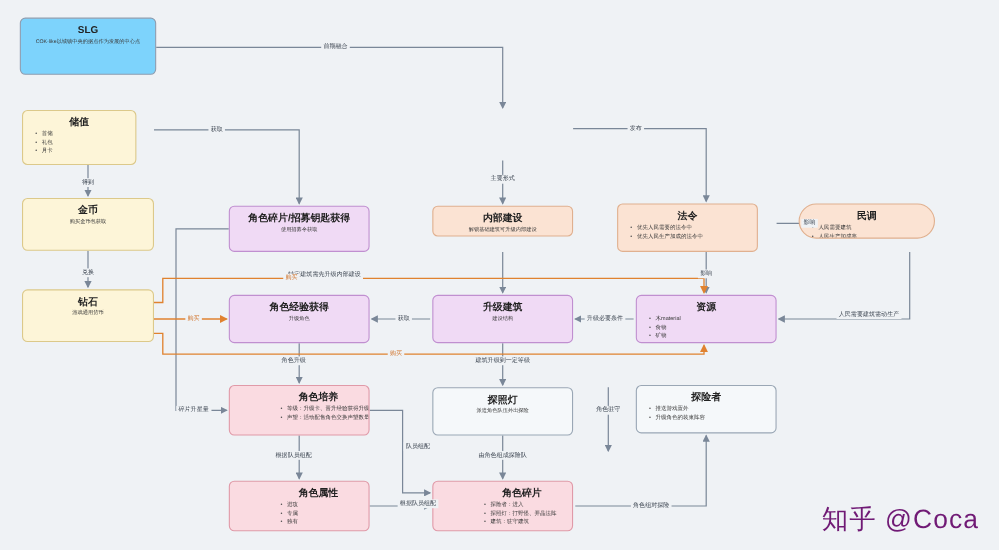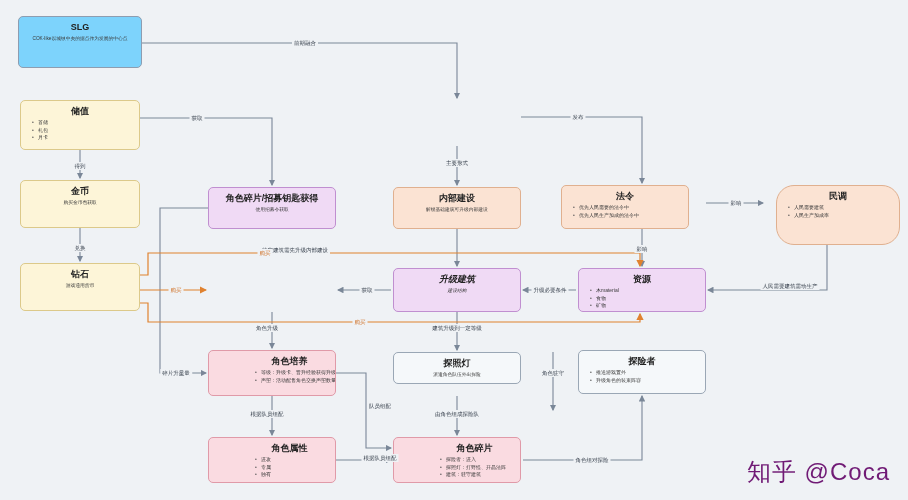--- a/index.html
+++ b/index.html
@@ -128,64 +128,68 @@
       <path d="M140,290 L206,290"></path>
       <path d="M140,303 L148,303 L148,322 L640,322 L640,314"></path>
     </g>
   </svg>
 
   <div class="watermark">知乎 @Coca</div>
 <div class="node t-slate" style="left: 18px; top: 16px; width: 124px; height: 52px;">
       <div class="title">SLG</div>
       <div class="sub">COK-like以城镇中央的据点作为发展的中心点</div>
     </div>
-    <div class="node t-yellow" style="left: 20px; top: 100px; width: 120px; height: 50px;">
+    <div class="node t-yellow" style="left: 20px; top: 100px; width: 104px; height: 50px;">
       <div class="title">储值</div>
       <ul>
         <li>首储</li>
         <li>礼包</li>
         <li>月卡</li>
       </ul>
     </div>
     <div class="node t-yellow" style="left: 20px; top: 180px; width: 120px; height: 48px;">
       <div class="title">金币</div>
       <div class="sub">购买金币包获取</div>
     </div>
     <div class="node t-yellow" style="left: 20px; top: 263px; width: 120px; height: 48px;">
       <div class="title">钻石</div>
       <div class="sub">游戏通用货币</div>
     </div>
     <div class="node t-purple" style="left: 208px; top: 187px; width: 128px; height: 42px;">
       <div class="title">角色碎片/招募钥匙获得</div>
       <div class="sub">使用招募令获取</div>
     </div>
+    <div class="node t-purple" style="left: 208px; top: 268px; width: 128px; height: 44px;">
+      <div class="title">角色经验获得</div>
+      <div class="sub">升级角色</div>
+    </div>
     <div class="node t-pink" style="left: 208px; top: 350px; width: 128px; height: 46px;">
       <div class="title">角色培养</div>
       <ul>
         <li>等级：升级卡、晋升经验获得升级进阶</li>
         <li>声望：活动配售角色交换声望数量</li>
       </ul>
     </div>
     <div class="node t-pink" style="left: 208px; top: 437px; width: 128px; height: 46px;">
       <div class="title">角色属性</div>
       <ul>
         <li>进攻</li>
         <li>专属</li>
         <li>独有</li>
       </ul>
     </div>
-    <div class="node t-orange" style="left: 393px; top: 187px; width: 128px; height: 42px;">
+    <div class="node t-orange" style="left: 393px; top: 187px; width: 128px; height: 28px;">
       <div class="title">内部建设</div>
       <div class="sub">解锁基础建筑可升级内部建设</div>
     </div>
-    <div class="node t-purple" style="left: 393px; top: 268px; width: 128px; height: 44px; font-style: italic;">
+    <div class="node t-purple" style="left: 393px; top: 268px; width: 128px; height: 44px;">
       <div class="title">升级建筑</div>
       <div class="sub">建设结构</div>
     </div>
-    <div class="node t-white" style="left: 393px; top: 352px; width: 128px; height: 32px;">
+    <div class="node t-white" style="left: 393px; top: 352px; width: 128px; height: 44px;">
       <div class="title">探照灯</div>
       <div class="sub">派遣角色队伍外出探险</div>
     </div>
     <div class="node t-pink" style="left: 393px; top: 437px; width: 128px; height: 46px;">
       <div class="title">角色碎片</div>
       <ul>
         <li>探险者：进入</li>
         <li>探照灯：打野怪、开晶法阵</li>
         <li>建筑：驻守建筑</li>
       </ul>
@@ -205,21 +209,21 @@
       </ul>
     </div>
     <div class="node t-purple" style="left: 578px; top: 268px; width: 128px; height: 44px;">
       <div class="title">资源</div>
       <ul>
         <li>木material</li>
         <li>食物</li>
         <li>矿物</li>
       </ul>
     </div>
-    <div class="node t-orange" style="left: 776px; top: 185px; width: 124px; height: 60px; border-radius: 18px;">
+    <div class="node t-orange" style="left: 726px; top: 185px; width: 124px; height: 32px; border-radius: 18px;">
       <div class="title">民调</div>
       <ul>
         <li>人民需要建筑</li>
         <li>人民生产加成率</li>
       </ul>
     </div>
     <div class="elabel" style="left: 305px; top: 43px;">前期融合</div>
     <div class="elabel" style="left: 197px; top: 118px;">获取</div>
     <div class="elabel" style="left: 80px; top: 166px;">得到</div>
     <div class="elabel" style="left: 80px; top: 248px;">兑换</div>

